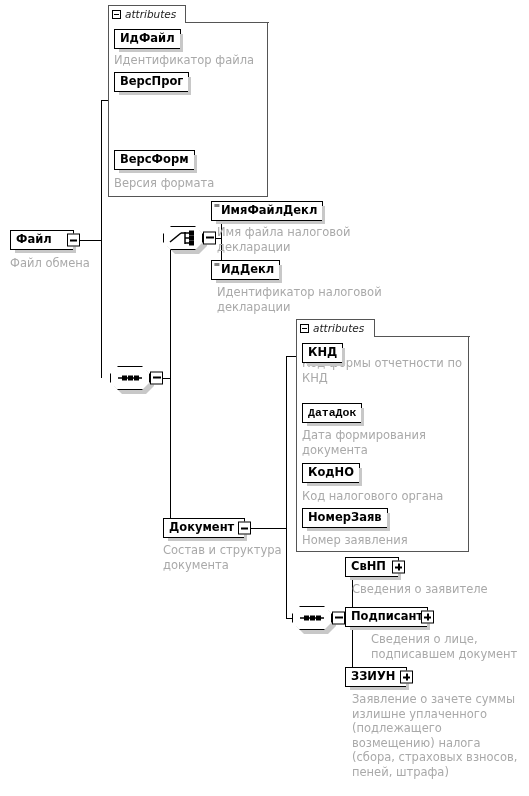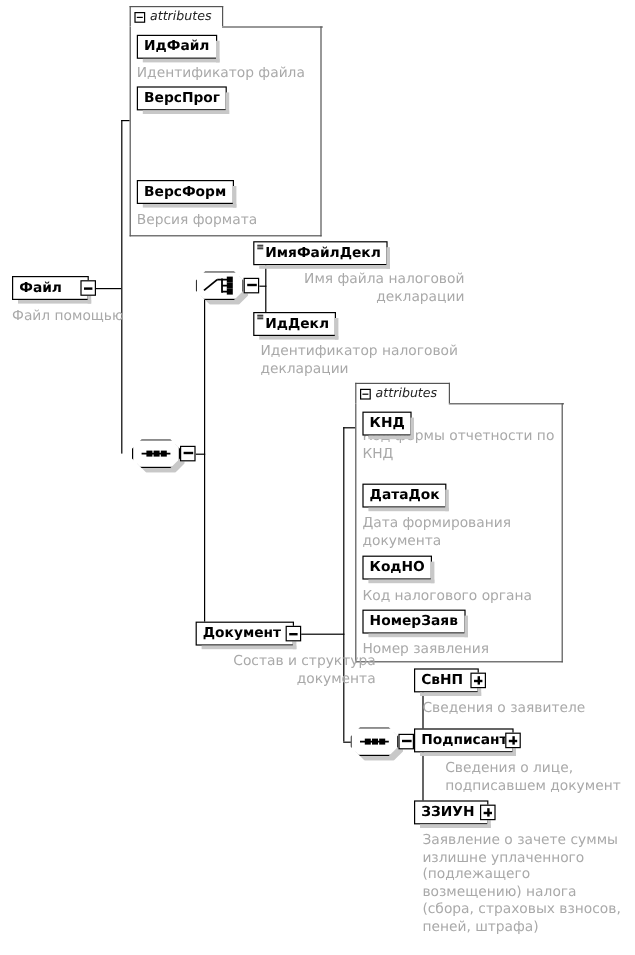--- a/index.html
+++ b/index.html
@@ -256,21 +256,21 @@
     <span class="lbl">ВерсФорм</span>
   </div>
   <div class="anno" style="left:114px; top:176px; width:150px;">Версия формата</div>
 
   <div class="node" style="left:10px; top:230px; width:64px;">
     <span class="lbl">Файл</span>
     <span class="toggle minus">
         <i></i>
       </span>
   </div>
-  <div class="anno" style="left:10px; top:256px; width:140px;">Файл помощью</div>
+  <div class="anno" style="left:10px; top:256px; width:140px;">Файл обмена</div>
 
   <div class="line-h" style="left:74px; top:240px; width:27px;"></div>
 
   <div class="line-v" style="left:101px; top:100px; height:278px;"></div>
 
   <div class="line-h" style="left:101px; top:100px; width:8px;"></div>
 
   <div class="compositor" style="left:110px; top:366px;">
     <div class="octshadow"></div>
     <div class="oct"></div>
@@ -305,60 +305,60 @@
   </div>
 
   <div class="line-h" style="left:216px; top:238px; width:6px;"></div>
   <div class="line-v" style="left:221px; top:211px; height:60px;"></div>
 
   <div class="line-h" style="left:221px; top:211px; width:8px;"></div>
   <div class="node elem" style="left:211px; top:201px;">
     <span class="elem-mark">≡</span>
     <span class="lbl">ИмяФайлДекл</span>
   </div>
-  <div class="anno" style="left:217px; top:225px; width:170px;text-align:right;">Имя файла налоговой
+  <div class="anno" style="left:217px; top:225px; width:170px;">Имя файла налоговой
 декларации</div>
 
   <div class="line-h" style="left:221px; top:270px; width:8px;"></div>
   <div class="node elem" style="left:211px; top:260px;">
     <span class="elem-mark">≡</span>
     <span class="lbl">ИдДекл</span>
   </div>
   <div class="anno" style="left:217px; top:285px; width:185px;">Идентификатор налоговой
 декларации</div>
 
   <div class="line-h" style="left:170px; top:528px; width:8px;"></div>
   <div class="node" style="left:163px; top:518px; width:82px;">
     <span class="lbl">Документ</span>
     <span class="toggle minus">
         <i></i>
       </span>
   </div>
-  <div class="anno" style="left:163px; top:543px; width:150px;text-align:right;">Состав и структура
+  <div class="anno" style="left:163px; top:543px; width:150px;">Состав и структура
 документа</div>
 
   <div class="line-h" style="left:245px; top:528px; width:42px;"></div>
   <div class="line-v" style="left:286px; top:356px; height:262px;"></div>
 
   <div class="line-h" style="left:286px; top:356px; width:11px;"></div>
 
   <div class="attrpanel" style="left:296px; top:336px; width:173px; height:216px;"></div>
   <div class="attrtab-top-edge" style="left:374px; top:336px; width:96px;"></div>
   <div class="attrtab" style="left:296px; top:319px; width:79px;">
     <span class="minibox"></span>
     <span>attributes</span>
   </div>
 
   <div class="node" style="left:302px; top:343px;">
     <span class="lbl">КНД</span>
   </div>
   <div class="anno" style="left:302px; top:356px; width:165px;">Код формы отчетности по
 КНД</div>
 
-  <div class="node" style="left:302px; top:403px;">
+  <div class="node" style="left:302px; top:403px;font-family:Liberation Mono, monospace;">
     <span class="lbl">ДатаДок</span>
   </div>
   <div class="anno" style="left:302px; top:428px; width:165px;">Дата формирования
 документа</div>
 
   <div class="node" style="left:302px; top:463px;">
     <span class="lbl">КодНО</span>
   </div>
   <div class="anno" style="left:302px; top:489px; width:165px;">Код налогового органа</div>
 

